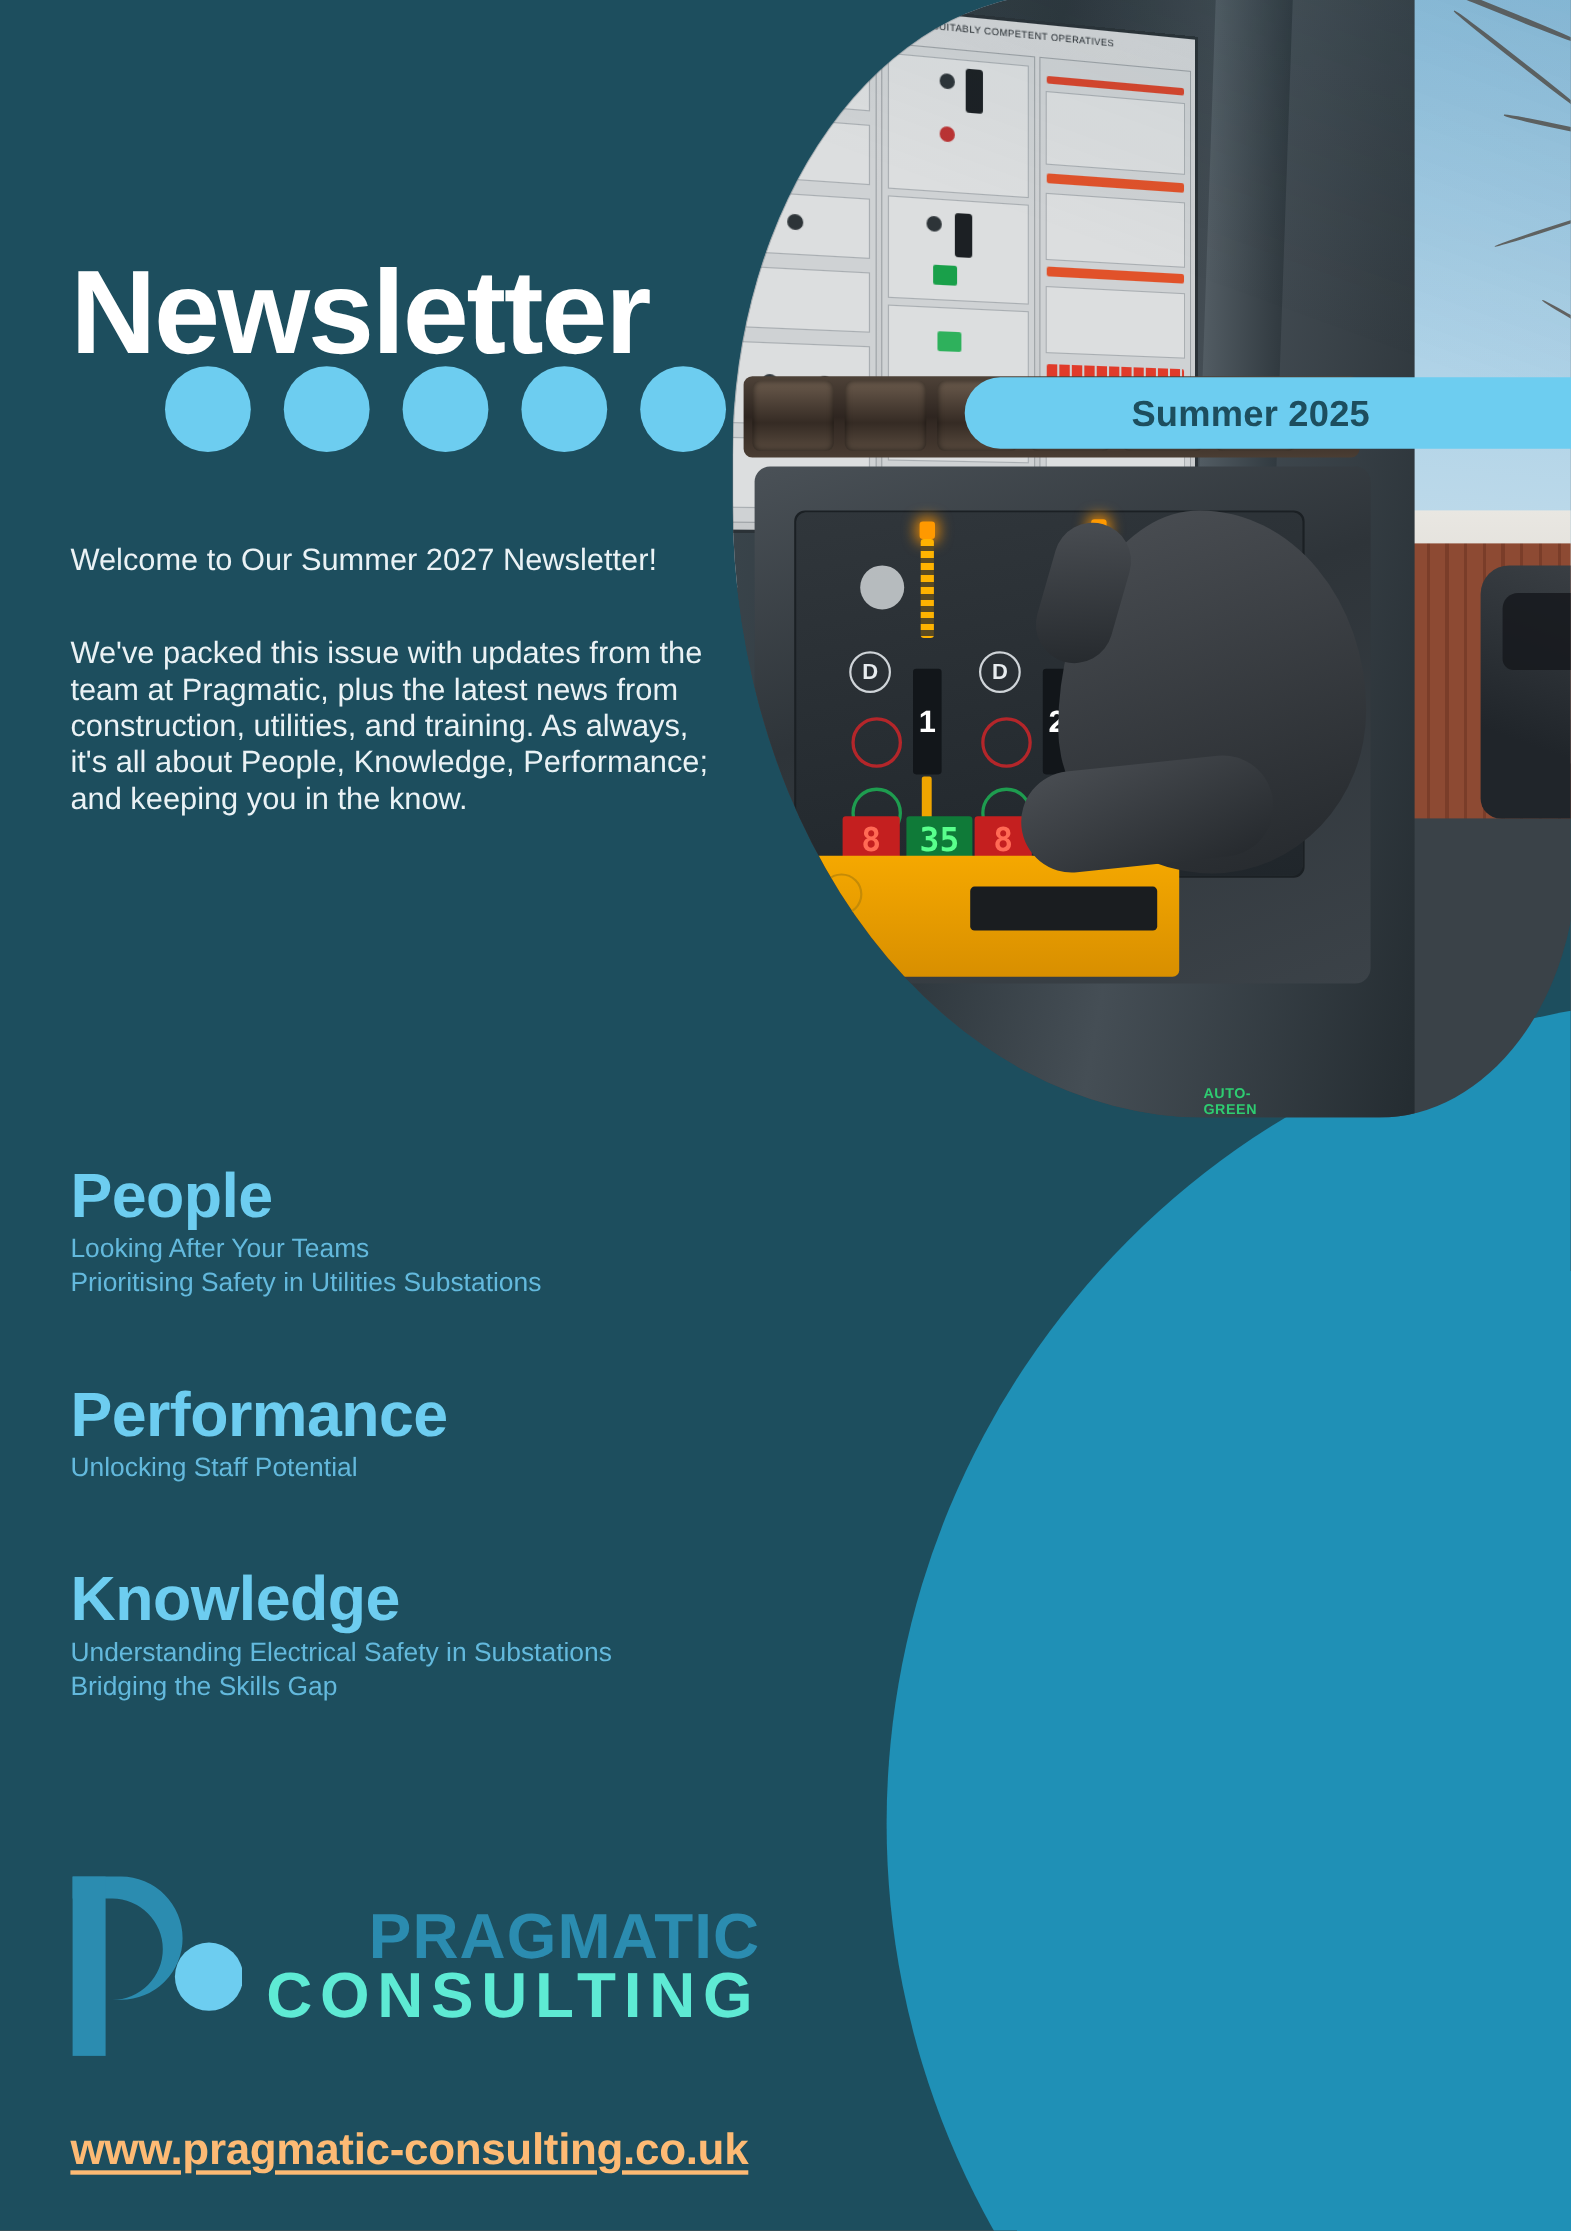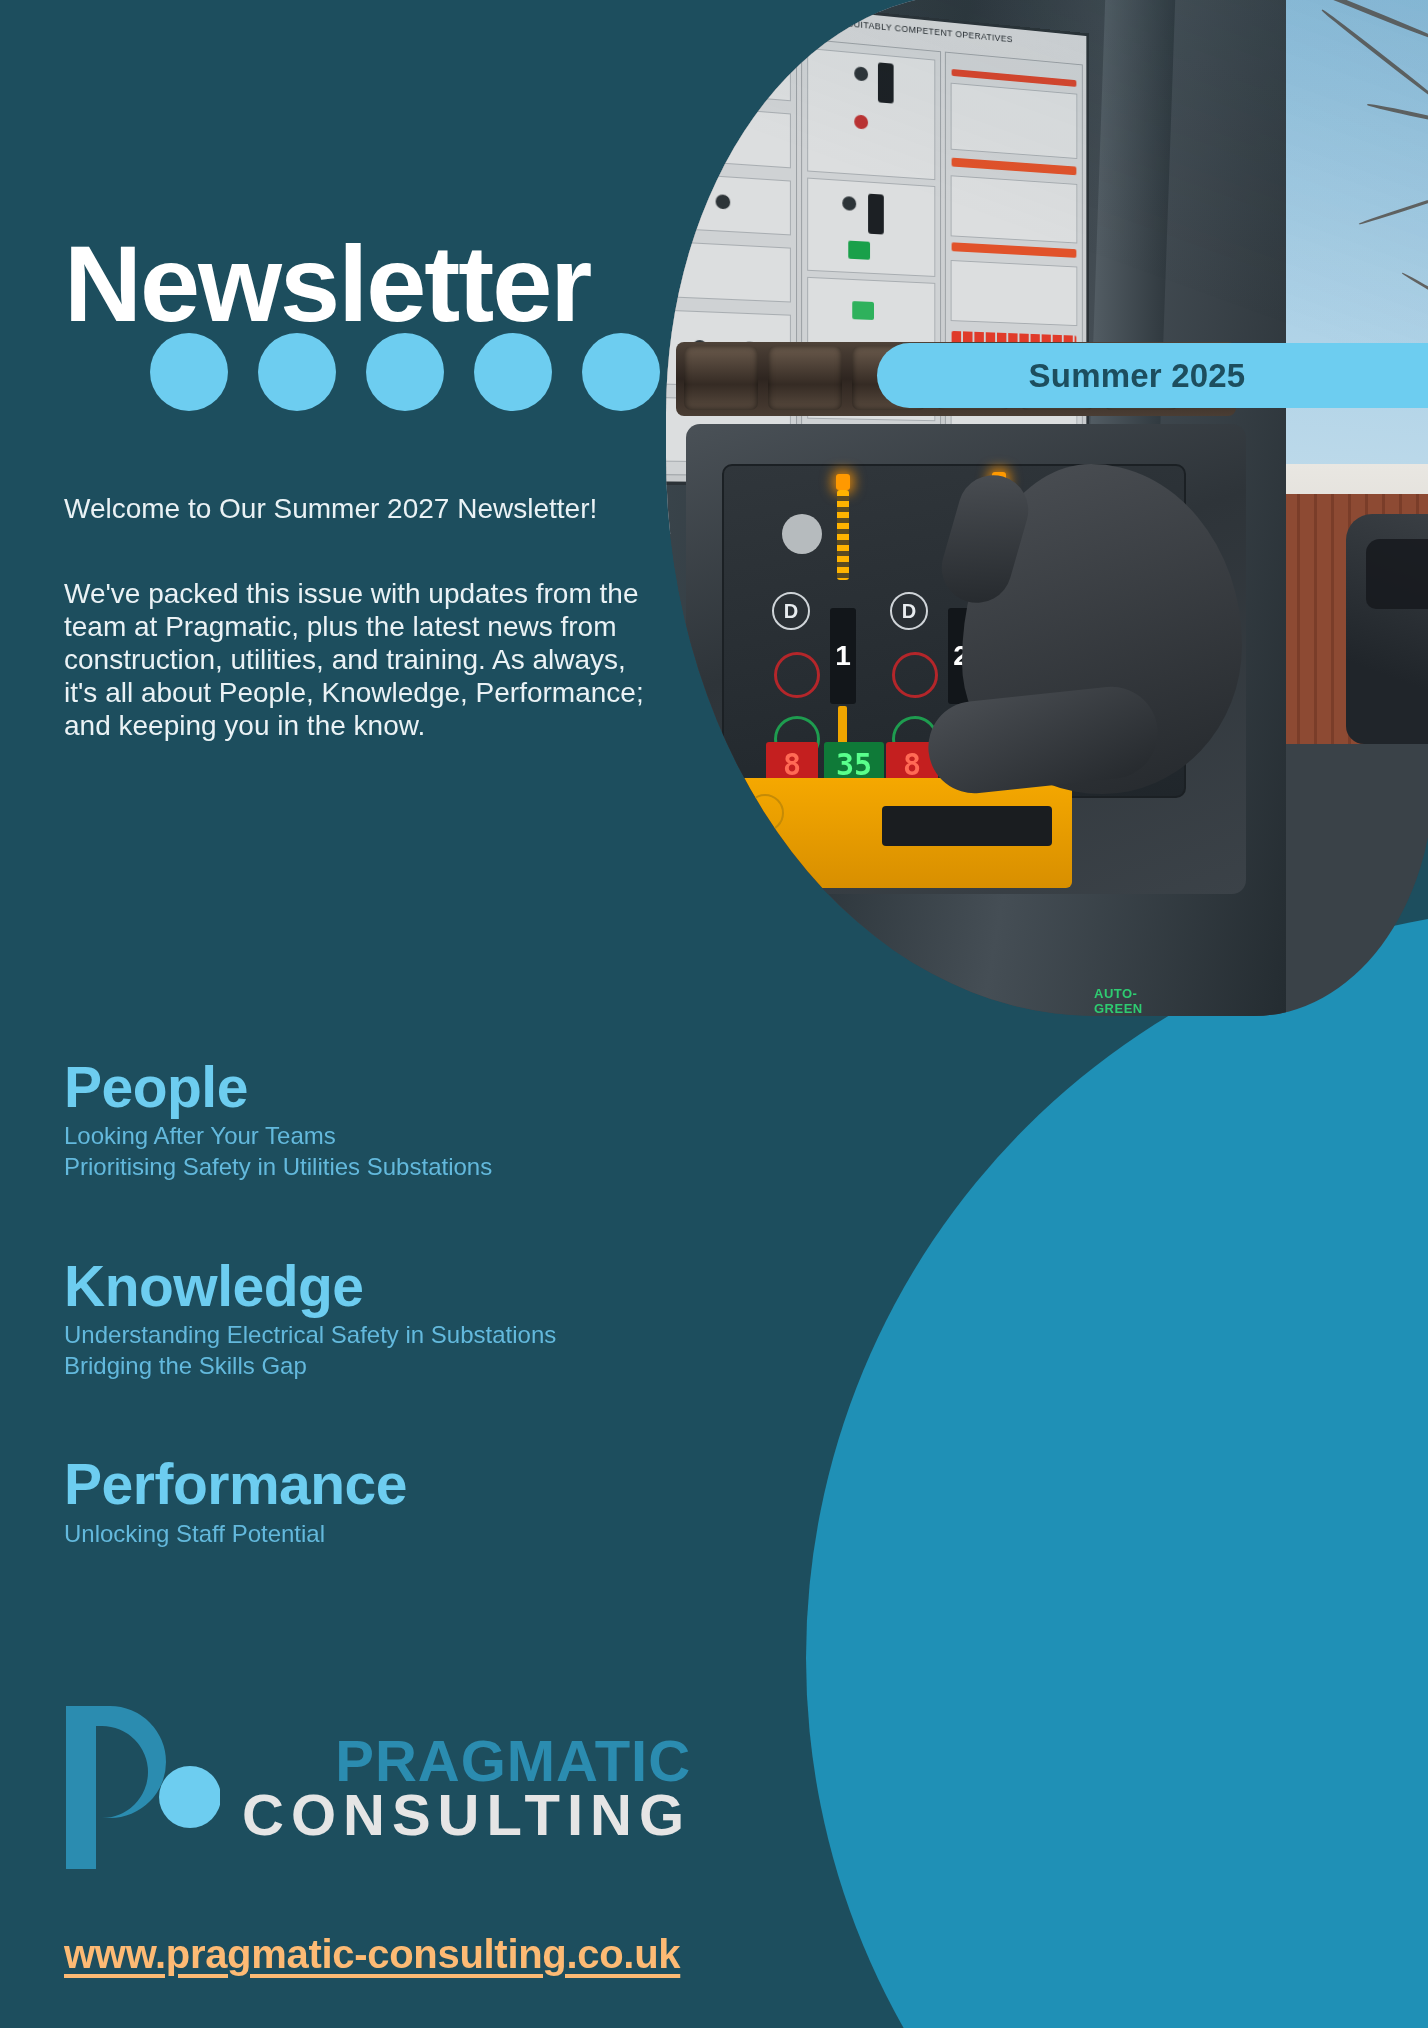--- a/index.html
+++ b/index.html
@@ -341,21 +341,21 @@
   .logo-words { line-height: .92; text-align: right; }
   .logo-word-1 {
     font-size: 58px;
     font-weight: 700;
     color: #2b8cb0;
     letter-spacing: 1px;
   }
   .logo-word-2 {
     font-size: 58px;
     font-weight: 700;
-    color: #e5e5e5;
+    color: #5eead4;
     letter-spacing: 7px;
   }
 
   
   .url {
     position: absolute;
     left: 64px; top: 1932px;
     z-index: 8;
     font-size: 40px;
     font-weight: 700;
@@ -519,28 +519,28 @@
 
   <div class="pillars">
 
     <section class="pillar">
       <div class="pillar-title">People</div>
       <div class="pillar-item">Looking After Your Teams</div>
       <div class="pillar-item">Prioritising Safety in Utilities Substations</div>
     </section>
 
     <section class="pillar">
+      <div class="pillar-title">Performance</div>
+      <div class="pillar-item">Unlocking Staff Potential</div>
+    </section>
+
+    <section class="pillar">
       <div class="pillar-title">Knowledge</div>
       <div class="pillar-item">Understanding Electrical Safety in Substations</div>
       <div class="pillar-item">Bridging the Skills Gap</div>
-    </section>
-
-    <section class="pillar">
-      <div class="pillar-title">Performance</div>
-      <div class="pillar-item">Unlocking Staff Potential</div>
     </section>
 
   </div>
 
   <div class="logo-block">
     <div class="logo-mark">
       <svg viewBox="0 0 158 175" width="158" height="175" aria-hidden="true">
 
         <path d="M4 6 h44 a56 56 0 0 1 0 112 h-8 a46 46 0 0 0 0 -92 h-36 z" fill="#2b8cb0"></path>
         <rect x="4" y="6" width="30" height="163" fill="#2b8cb0"></rect>

